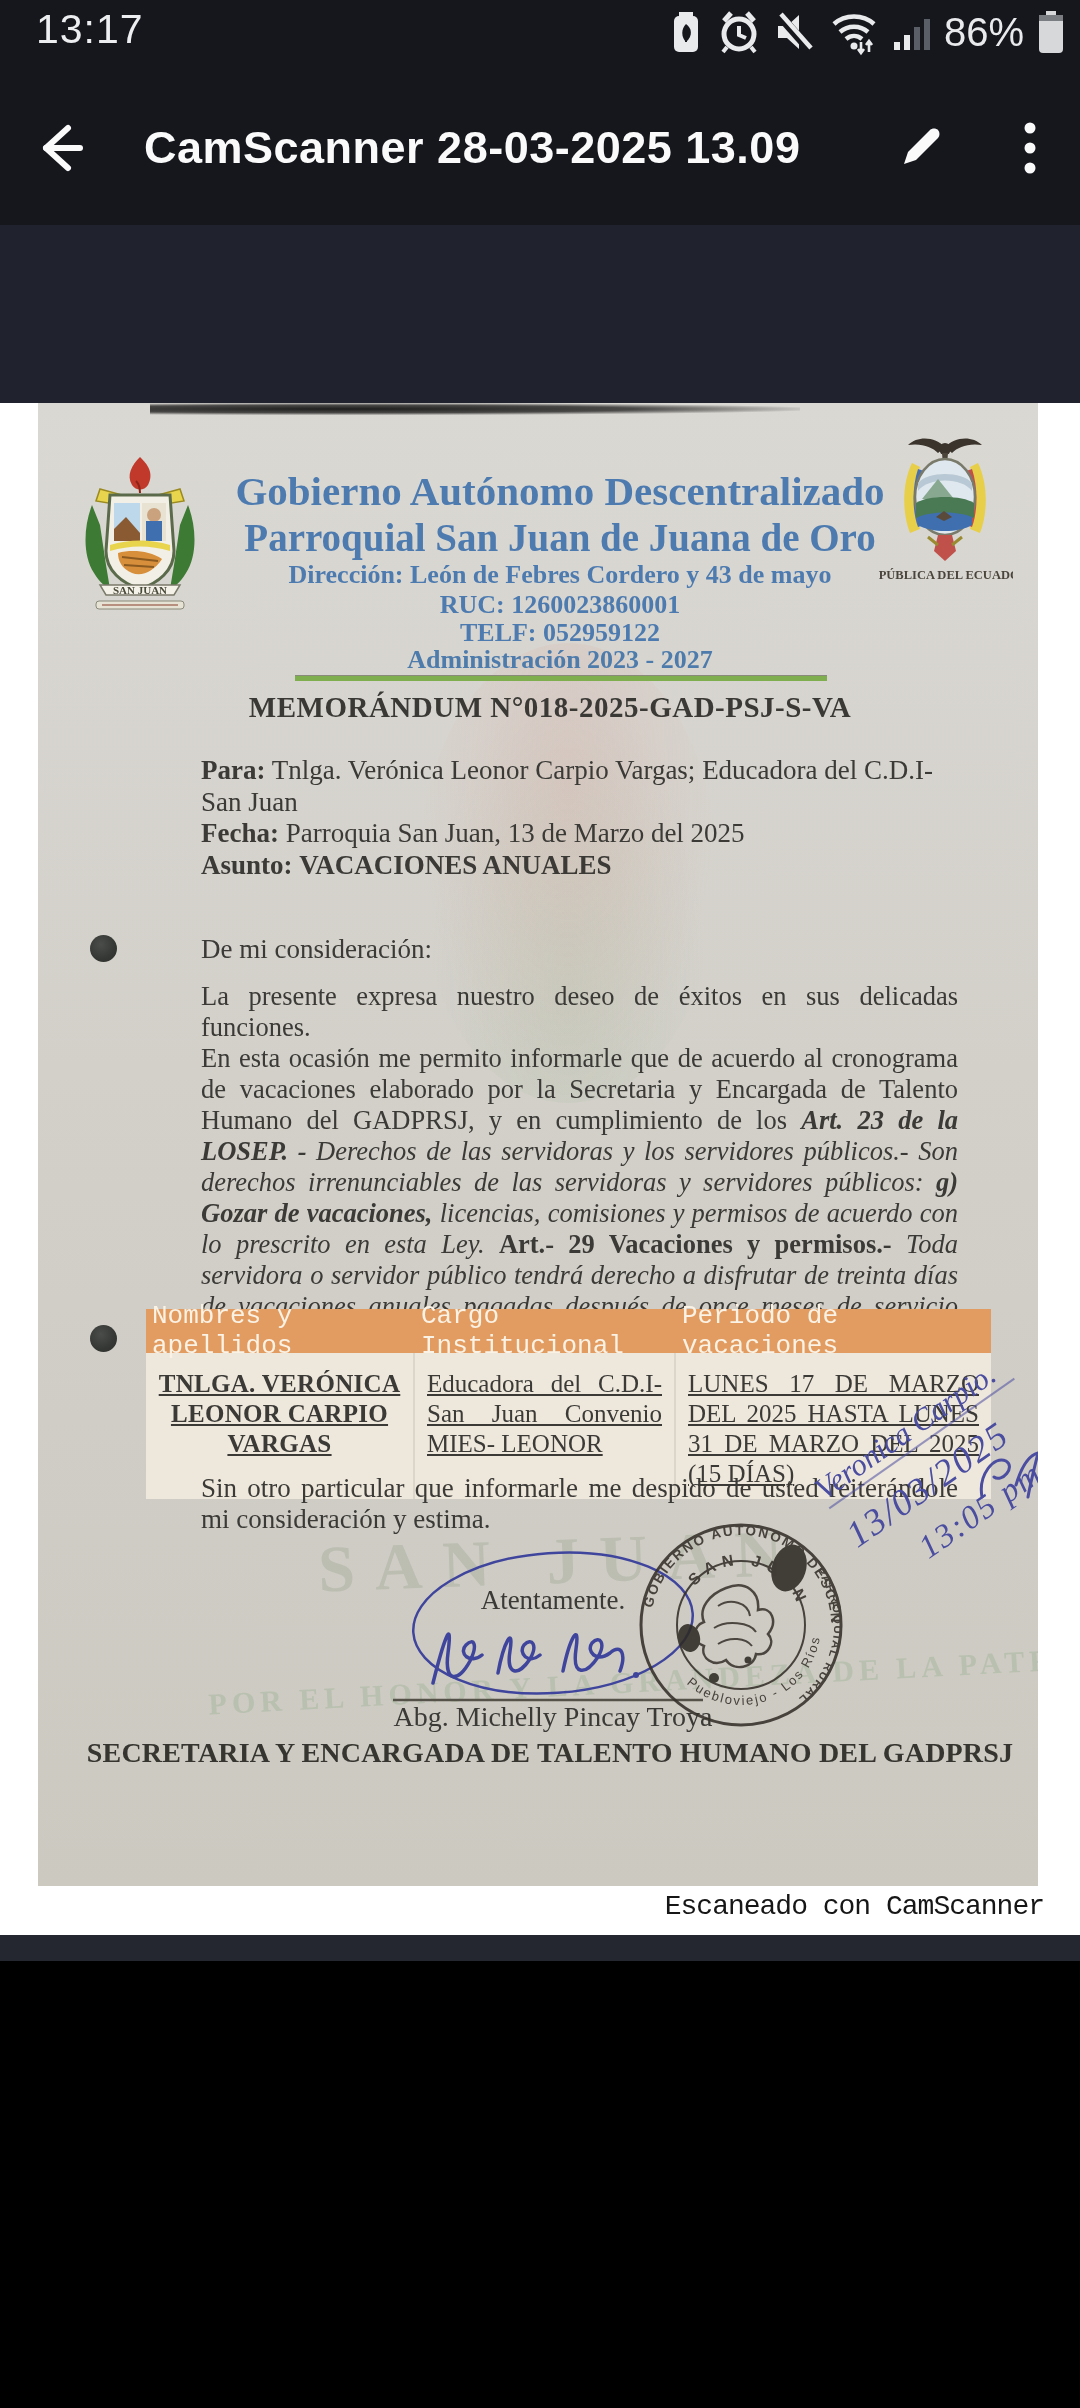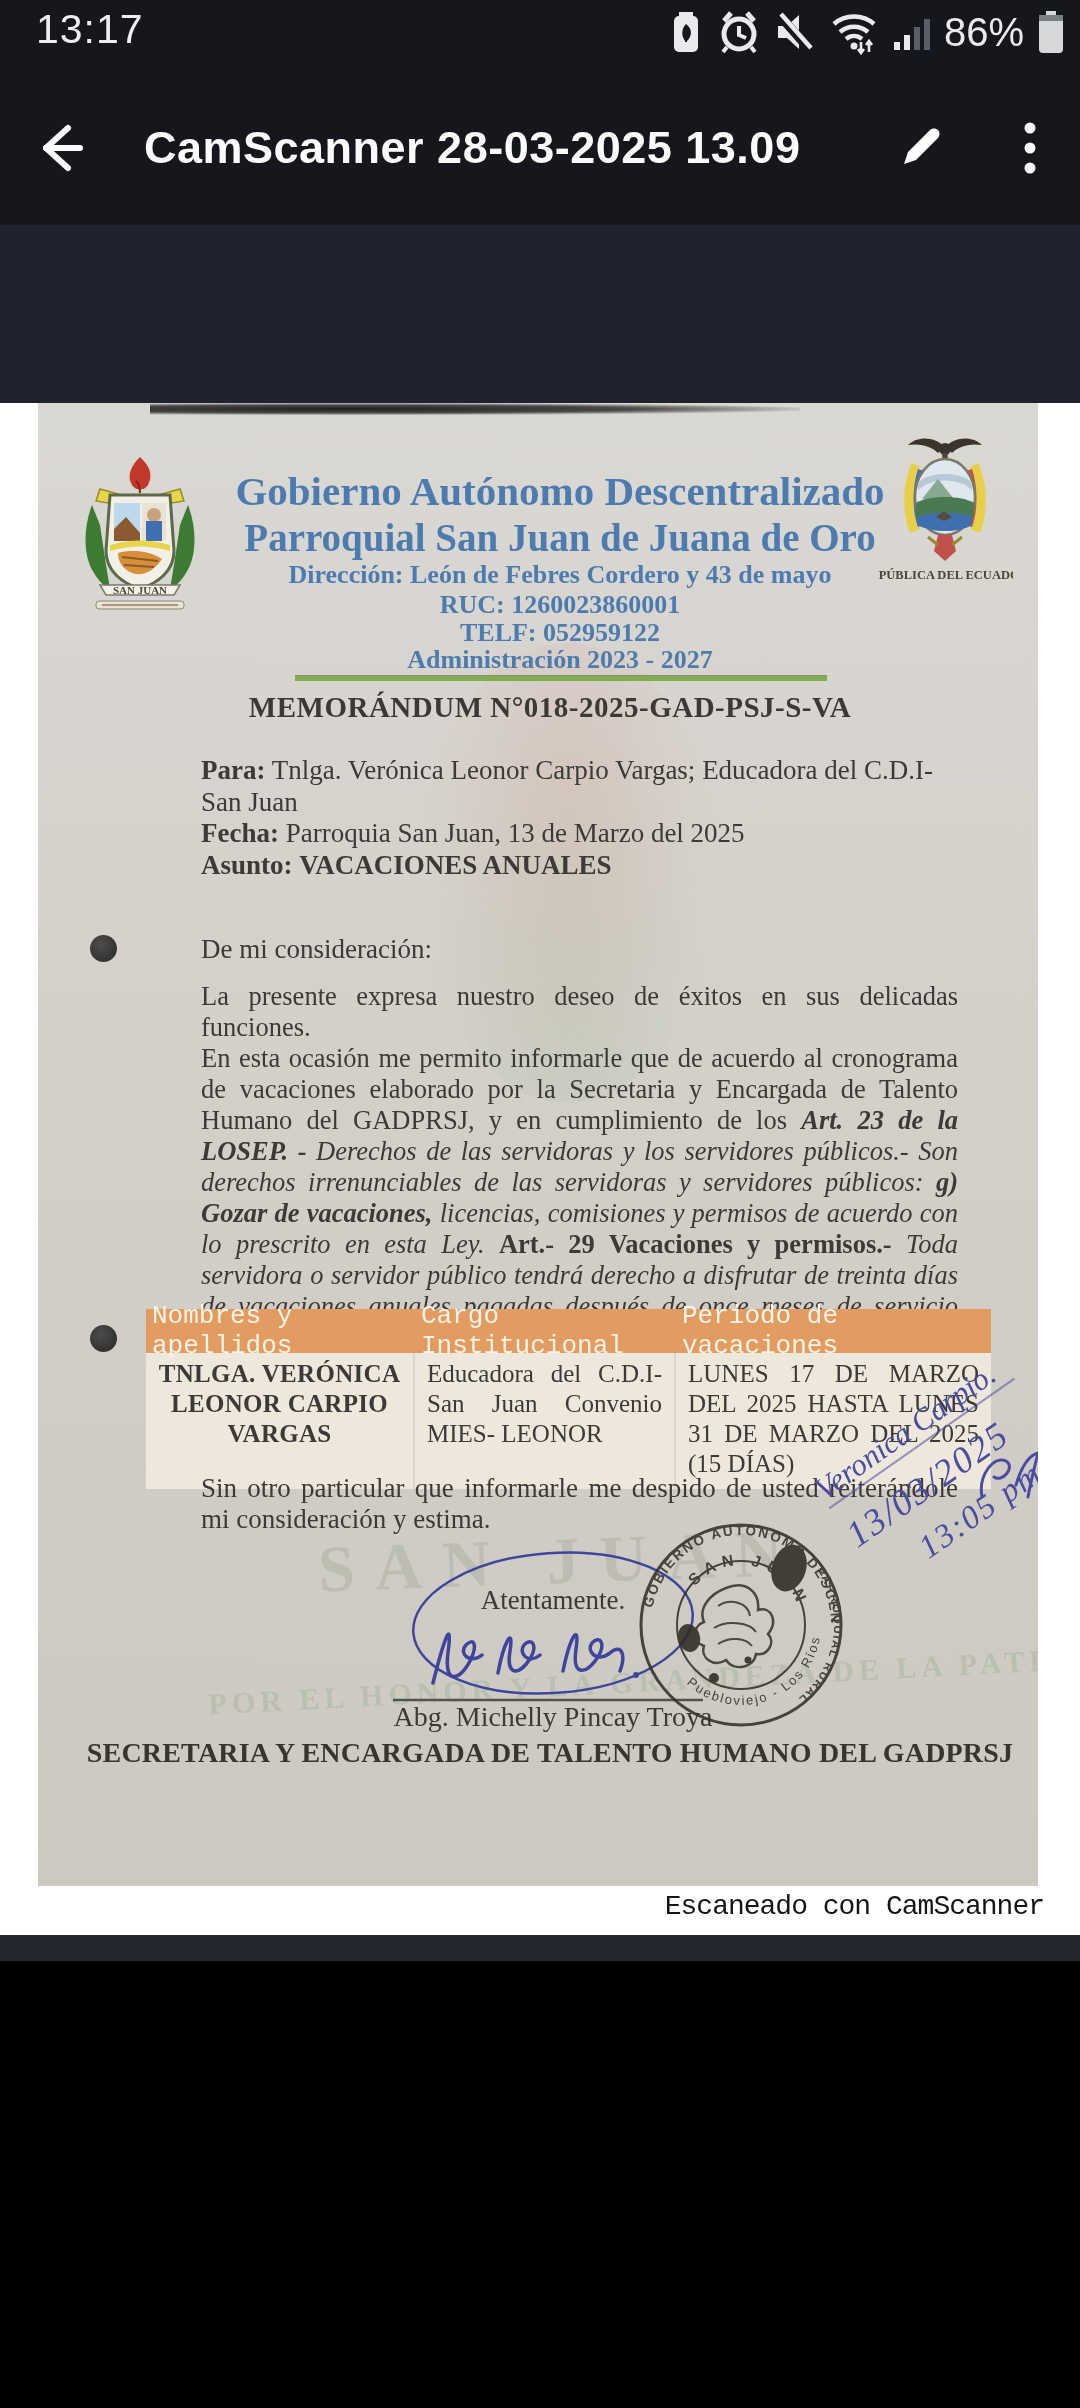--- a/index.html
+++ b/index.html
@@ -36,22 +36,22 @@
   .bodytext p{margin:0;}
   .bodytext .b{font-weight:700;}
   .bodytext .i{font-style:italic;}
 
   
   #vtable{left:108px;top:906px;width:845px;}
   #vtable .thead{display:flex;background:#e29c62;height:44px;align-items:center;
                  color:#faf2e4;font-size:26px;}
   #vtable .thead .th{padding-left:6px;box-sizing:border-box;font-family:Liberation Mono, monospace;}
   #vtable .trow{display:flex;background:#eee7dc;}
-  #vtable .td{box-sizing:border-box;padding:6px 12px 10px 12px;font-size:25px;line-height:30px;
-              border-right:2px solid #dcd5c9;}
+  #vtable .td{box-sizing:border-box;padding:16px 12px 10px 12px;font-size:25px;line-height:30px;
+              border-right:2px solid #dcd5c9;text-decoration:underline;}
   #vtable .td:last-child{border-right:none;}
   .c1{width:269px;} .c2{width:261px;} .c3{width:315px;}
   .td.c1{text-align:center;font-weight:700;letter-spacing:0.3px;}
   .td.c2,.td.c3{text-align:justify;}
 
   .farewell{left:163px;top:1070px;width:757px;font-size:27px;line-height:31px;text-align:justify;}
   .atentamente{left:15px;top:1182px;width:1000px;text-align:center;font-size:27px;}
   .signer-name{left:15px;top:1298px;width:1000px;text-align:center;font-size:28px;}
   .signer-title{left:0;top:1334px;width:1024px;text-align:center;font-size:28px;font-weight:700;letter-spacing:0.2px;color:#36352f;}
 

